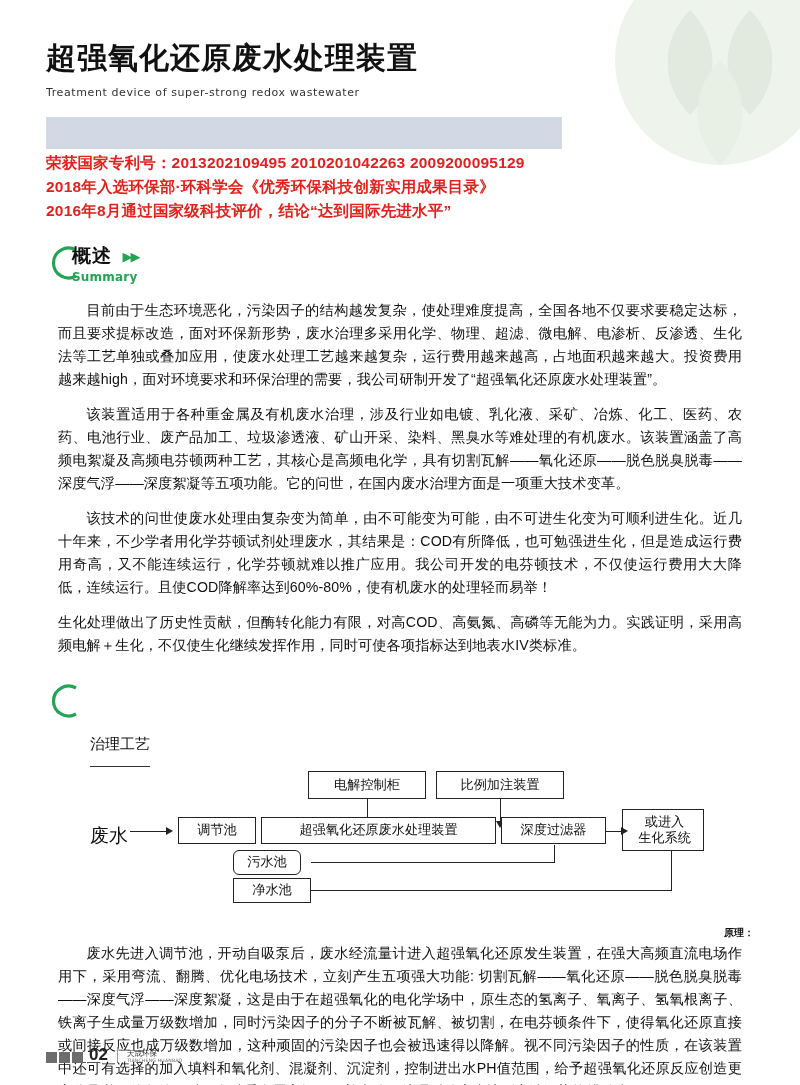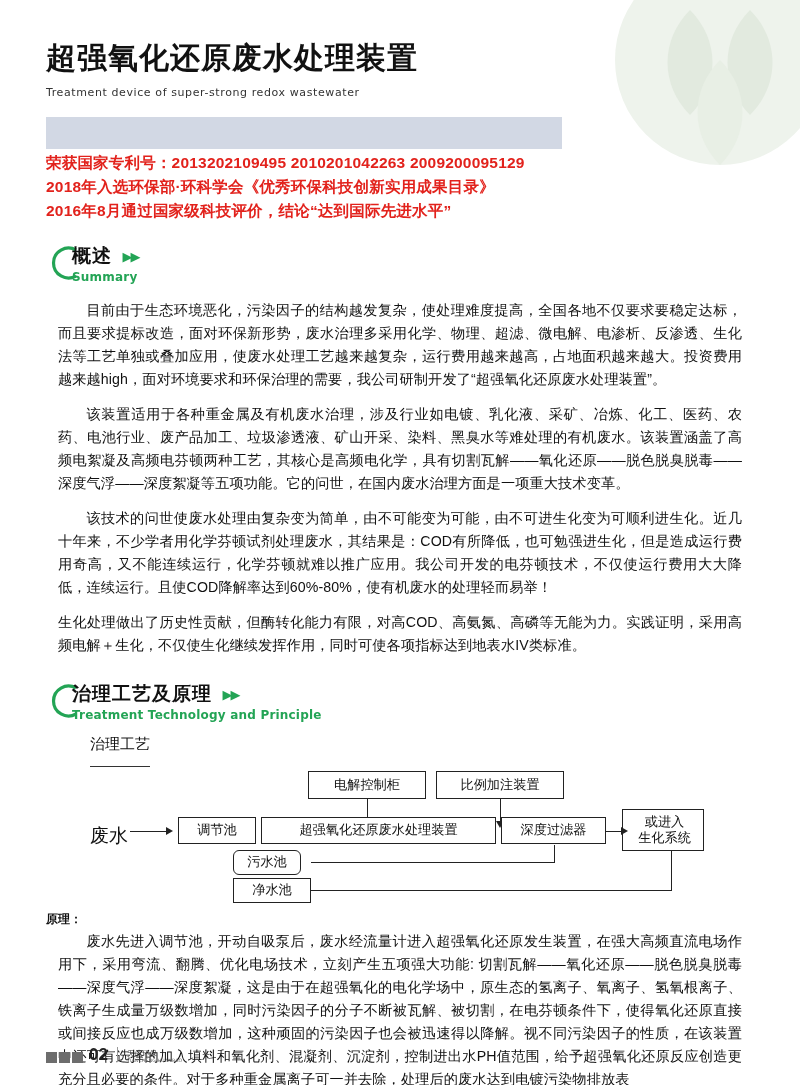--- a/index.html
+++ b/index.html
@@ -166,24 +166,25 @@
   }
   .underline-title {
     position: absolute;
     font-size: 15px;
     color: #111;
     border-bottom: 1.2px solid #333;
     padding-bottom: 12px;
   }
 
   .principle-label {
-    margin-top: 1px;
-    font-size: 12px;
-    font-weight: bold;
-    color: #111;
+    margin-top: 16px;
+    font-size: 10px;
+    font-weight: bold;
+    color: #111;
+    text-align: right;
   }
 
   
   .footer {
     position: absolute;
     left: 46px;
     bottom: 22px;
     display: flex;
     align-items: flex-end;
     gap: 4px;
@@ -249,25 +250,20 @@
     <p class="body">该技术的问世使废水处理由复杂变为简单，由不可能变为可能，由不可进生化变为可顺利进生化。近几十年来，不少学者用化学芬顿试剂处理废水，其结果是：COD有所降低，也可勉强进生化，但是造成运行费用奇高，又不能连续运行，化学芬顿就难以推广应用。我公司开发的电芬顿技术，不仅使运行费用大大降低，连续运行。且使COD降解率达到60%-80%，使有机废水的处理轻而易举！</p>
     <p class="body noindent">生化处理做出了历史性贡献，但酶转化能力有限，对高COD、高氨氮、高磷等无能为力。实践证明，采用高频电解＋生化，不仅使生化继续发挥作用，同时可使各项指标达到地表水IV类标准。</p>
   </div>
 
   <div class="section-head" style="margin-top:22px;">
     <div class="arc">
       <svg width="40" height="40" viewBox="0 0 40 40" xmlns="http://www.w3.org/2000/svg">
         <path d="M30 7 A15 15 0 1 0 30 33" fill="none" stroke="#23a455" stroke-width="3.2"></path>
       </svg>
     </div>
-    <div class="sh-text">
-      <span class="sh-cn">治理工艺及原理</span>
-      <span class="sh-arrows">▶▶</span>
-      <div class="sh-en">Treatment Technology and Principle</div>
-    </div>
   </div>
 
   <div class="flow">
 
     <div class="underline-title" style="left:44px; top:0px;">治理工艺</div>
 
     <div class="box" style="left:262px; top:36px; width:118px; height:28px;">电解控制柜</div>
     <div class="box" style="left:390px; top:36px; width:128px; height:28px;">比例加注装置</div>
 
     <div class="ln v" style="left:321px; top:64px; height:24px;"></div>

